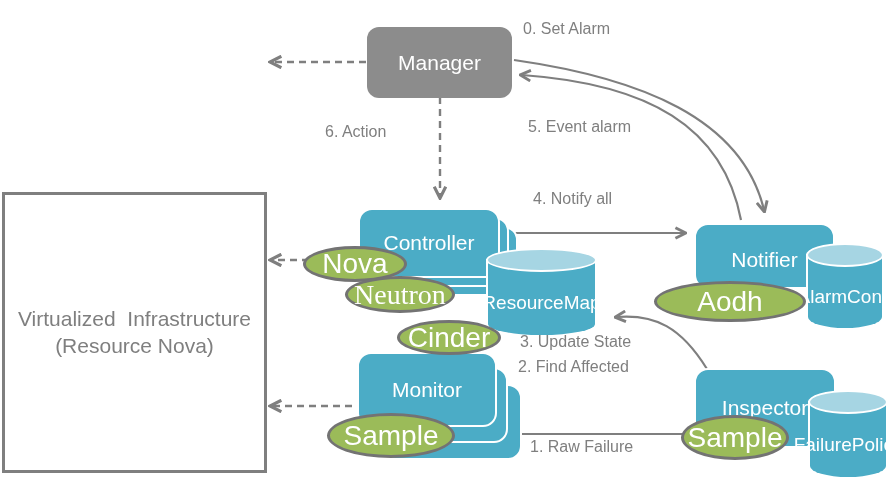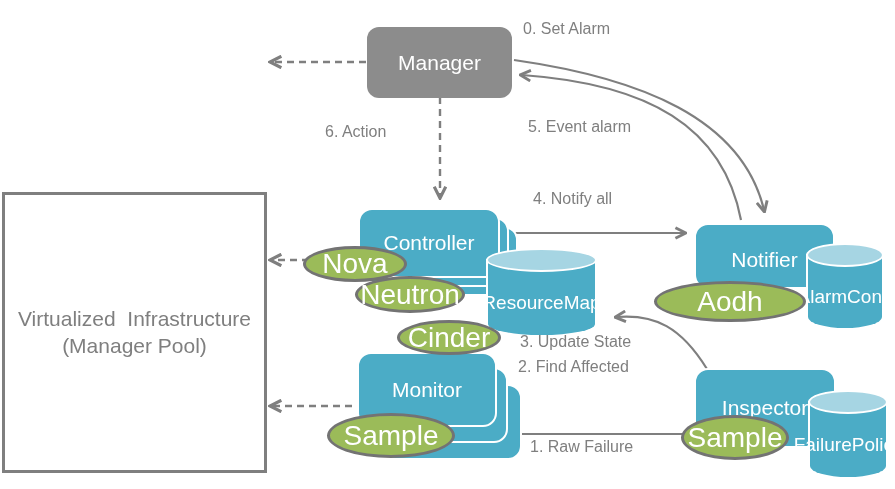--- a/index.html
+++ b/index.html
@@ -85,21 +85,21 @@
     <path d="M 514 60 C 640 78, 742 118, 764 210" marker-end="url(#arr)"></path>
     <path d="M 741 220 C 723 126, 648 84, 522 75" marker-end="url(#arr)"></path>
     <path d="M 707 369 C 681 327, 655 314, 617 317" marker-end="url(#arr)"></path>
     <path d="M 512 434 H 686"></path>
   </svg>
 
 
   <div class="panel" style="left:2px;top:192px;width:265px;height:281px;">
     <span>
       <span class="pre">Virtualized  Infrastructure</span><br>
-      <span>(Manager Pool)</span>
+      <span>(Resource Nova)</span>
     </span>
   </div>
 
   <div class="gray-node" style="left:367px;top:27px;width:145px;height:71px;">
     <span>Manager</span>
   </div>
 
   <div class="node stack-back" style="left:376px;top:226px;width:142px;height:70px;"></div>
   <div class="node stack-back" style="left:367px;top:217px;width:142px;height:70px;"></div>
   <div class="node stack-front" style="left:358px;top:208px;width:142px;height:70px;">
@@ -143,21 +143,21 @@
     <div class="cyl-top"></div>
     <div class="cyl-label">
       <span>Failure</span>
       <span>Policy</span>
     </div>
   </div>
 
   <div class="gel" style="left:303px;top:246px;width:104px;height:36px;">
     <span>Nova</span>
   </div>
-  <div class="gel" style="left:355px;top:276px;width:110px;height:37px;">
+  <div class="gel" style="left:345px;top:276px;width:110px;height:37px;font-family:Liberation Serif, serif;">
     <span>Neutron</span>
   </div>
   <div class="gel" style="left:397px;top:320px;width:104px;height:35px;">
     <span>Cinder</span>
   </div>
   <div class="gel" style="left:327px;top:413px;width:128px;height:45px;">
     <span>Sample</span>
   </div>
   <div class="gel" style="left:654px;top:281px;width:152px;height:41px;">
     <span>Aodh</span>

